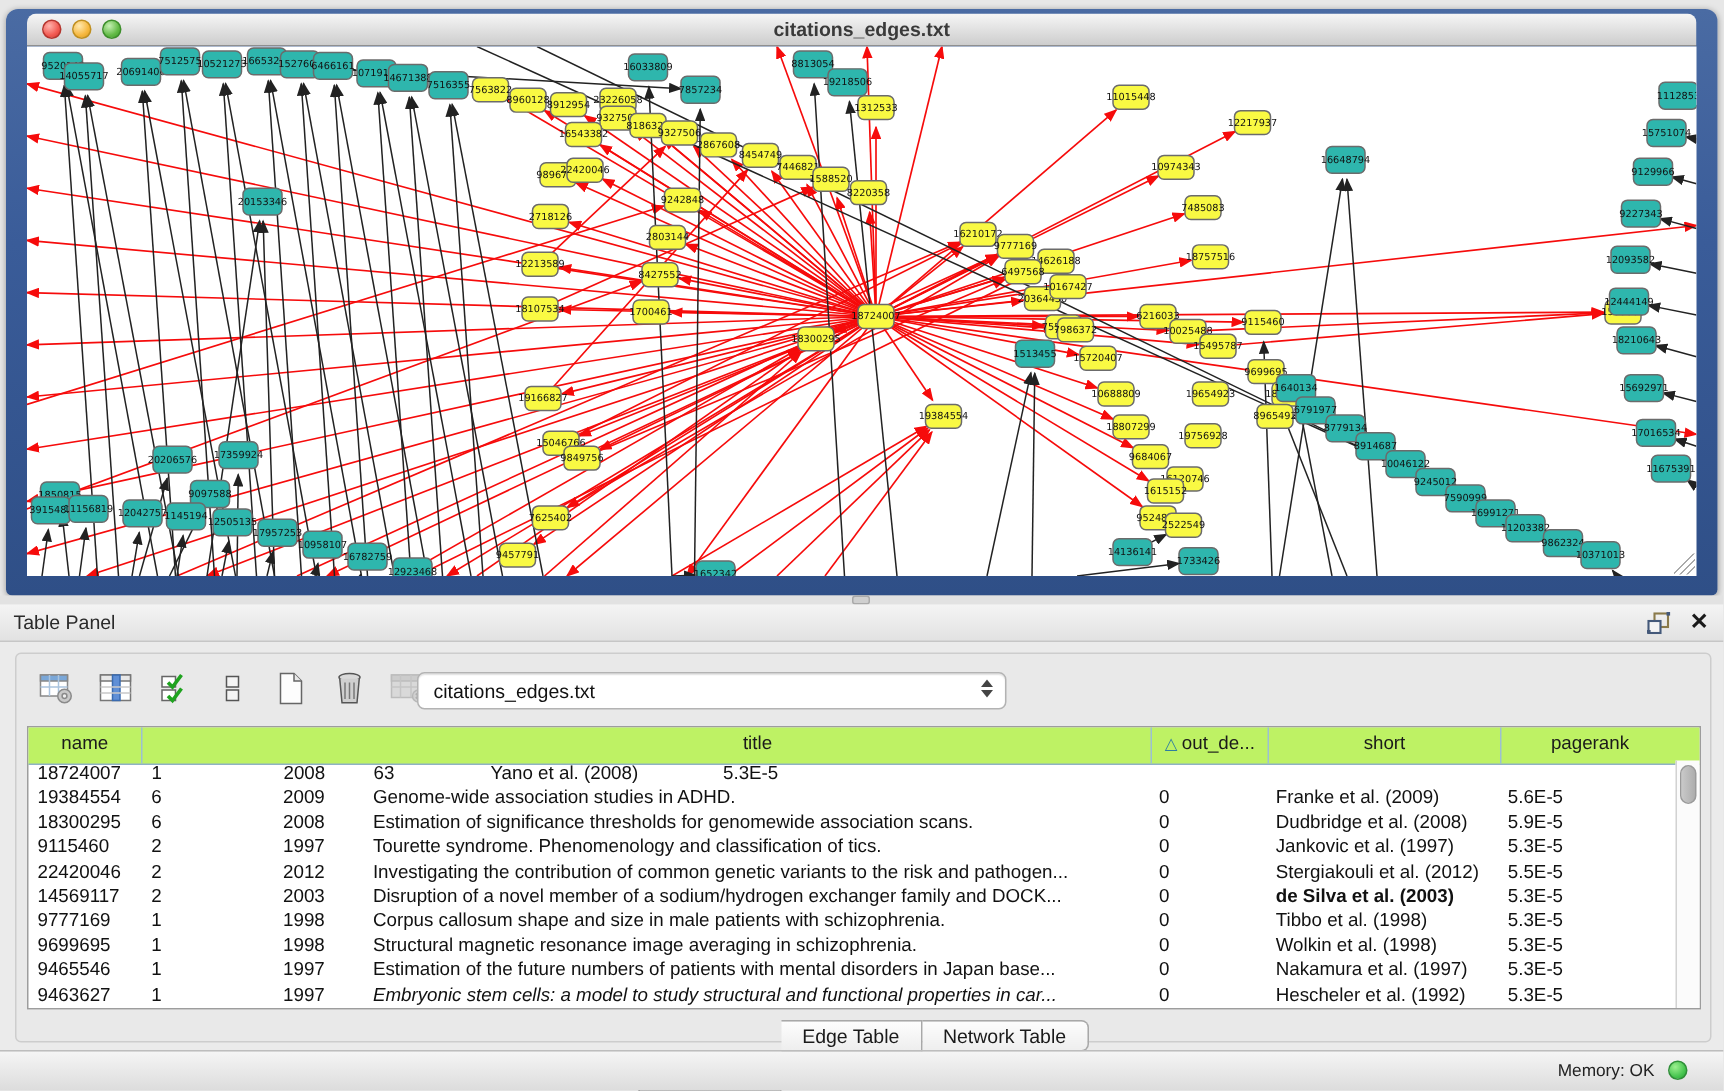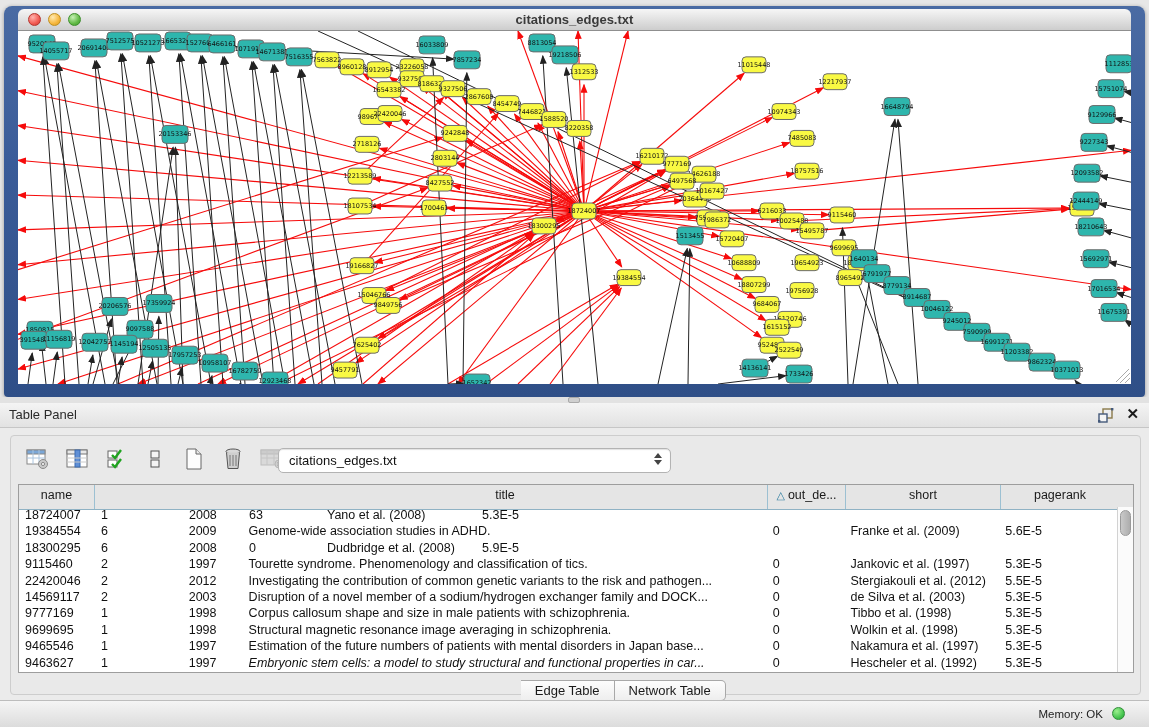--- a/index.html
+++ b/index.html
@@ -43,21 +43,21 @@
   .fx { font-family:"Liberation Serif",serif; font-style:italic; font-weight:bold; font-size:14px; color:#222; }
   #table-selector { position:absolute; left:267px; top:12px; width:393px; height:25px; background:#ffffff;
     border:1px solid #b3b3b3; border-radius:5px; box-shadow:0 1px 1px rgba(0,0,0,.12) inset; cursor:pointer; }
   #selector-value { position:absolute; left:10px; top:4px; font-size:13px; color:#111; }
   #selector-arrows { position:absolute; right:8px; top:4px; display:flex; flex-direction:column; gap:2px; }
   #selector-arrows i { width:0; height:0; border-left:4px solid transparent; border-right:4px solid transparent; }
   #selector-arrows .up { border-bottom:5px solid #444; }
   #selector-arrows .dn { border-top:5px solid #444; }
 
   #table-box { position:absolute; left:7px; top:48px; width:1116px; height:189px; background:#ffffff; border:1px solid #9d9d9d; }
-  #thead { display:flex; height:25px; background:#e5e5e5; border-bottom:1px solid #8fb2c4; }
+  #thead { display:flex; height:25px; background:#bef264; border-bottom:1px solid #8fb2c4; }
   .th { font-size:12.5px; color:#1a1a1a; text-align:center; line-height:21px; border-right:1px solid #9cc0d2; overflow:hidden; white-space:nowrap; cursor:pointer; }
   .th:last-child { border-right:none; }
   .sort-tri { color:#2e7ea0; font-size:11px; margin-right:3px; }
   #tbody { position:absolute; left:0; top:22px; right:16px; bottom:0; overflow:hidden; }
   .tr { display:flex; height:16.4px; cursor:default; }
   .td { font-size:12.5px; color:#111; line-height:16px; padding-left:6px; overflow:hidden; white-space:nowrap; }
   #vscroll { position:absolute; right:0; top:22px; bottom:0; width:16px; background:#fbfbfb; border-left:1px solid #d2d2d2; }
   #vthumb { position:absolute; left:2px; top:3px; width:11px; height:26px; border-radius:6px;
     background:linear-gradient(90deg,#c9c9c9,#adadad); border:1px solid #9a9a9a; cursor:pointer; }
 
@@ -847,20 +847,21 @@
             <div class="td" style="width: 60px;">2009</div>
             <div class="td" style="width: 525px;">Genome-wide association studies in ADHD.</div>
             <div class="td" style="width: 78px;">0</div>
             <div class="td" style="width: 155px;">Franke et al. (2009)</div>
             <div class="td" style="width: 118px;">5.6E-5</div>
           </div>
           <div class="tr">
             <div class="td" style="width: 76px;">18300295</div>
             <div class="td" style="width: 88px;">6</div>
             <div class="td" style="width: 60px;">2008</div>
+            <div class="td" style="width: 525px;">Estimation of significance thresholds for genomewide association scans.</div>
             <div class="td" style="width: 78px;">0</div>
             <div class="td" style="width: 155px;">Dudbridge et al. (2008)</div>
             <div class="td" style="width: 118px;">5.9E-5</div>
           </div>
           <div class="tr">
             <div class="td" style="width: 76px;">9115460</div>
             <div class="td" style="width: 88px;">2</div>
             <div class="td" style="width: 60px;">1997</div>
             <div class="td" style="width: 525px;">Tourette syndrome. Phenomenology and classification of tics.</div>
             <div class="td" style="width: 78px;">0</div>
@@ -875,21 +876,21 @@
             <div class="td" style="width: 78px;">0</div>
             <div class="td" style="width: 155px;">Stergiakouli et al. (2012)</div>
             <div class="td" style="width: 118px;">5.5E-5</div>
           </div>
           <div class="tr">
             <div class="td" style="width: 76px;">14569117</div>
             <div class="td" style="width: 88px;">2</div>
             <div class="td" style="width: 60px;">2003</div>
             <div class="td" style="width: 525px;">Disruption of a novel member of a sodium/hydrogen exchanger family and DOCK...</div>
             <div class="td" style="width: 78px;">0</div>
-            <div class="td" style="width: 155px;">de Silva et al. (2003)</div>
+            <div class="td" style="width: 155px; font-weight: bold;">de Silva et al. (2003)</div>
             <div class="td" style="width: 118px;">5.3E-5</div>
           </div>
           <div class="tr">
             <div class="td" style="width: 76px;">9777169</div>
             <div class="td" style="width: 88px;">1</div>
             <div class="td" style="width: 60px;">1998</div>
             <div class="td" style="width: 525px;">Corpus callosum shape and size in male patients with schizophrenia.</div>
             <div class="td" style="width: 78px;">0</div>
             <div class="td" style="width: 155px;">Tibbo et al. (1998)</div>
             <div class="td" style="width: 118px;">5.3E-5</div>

